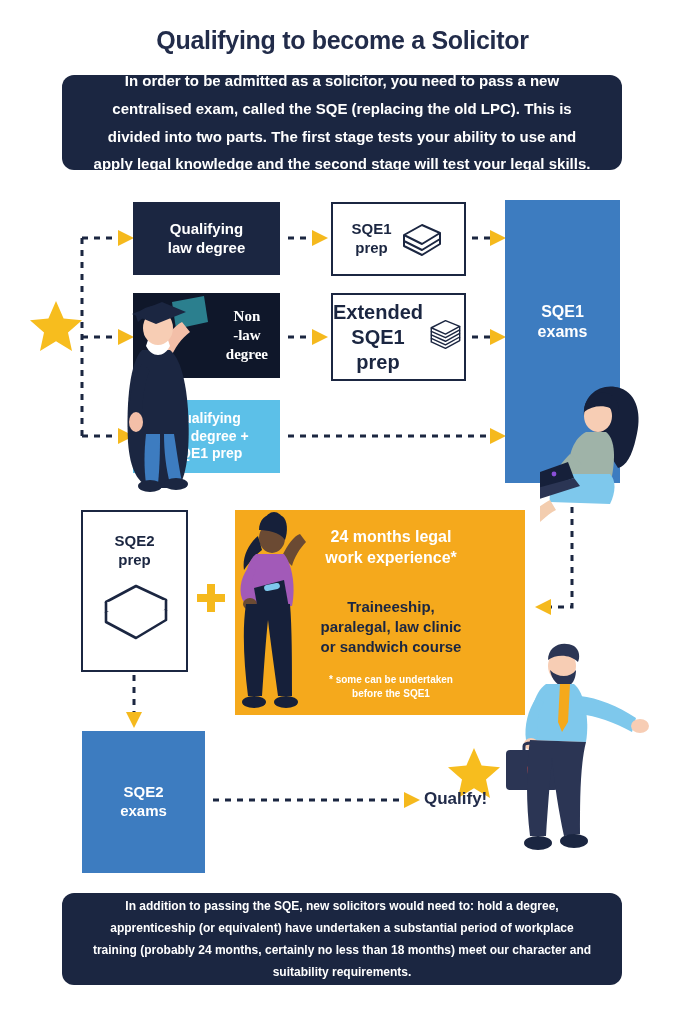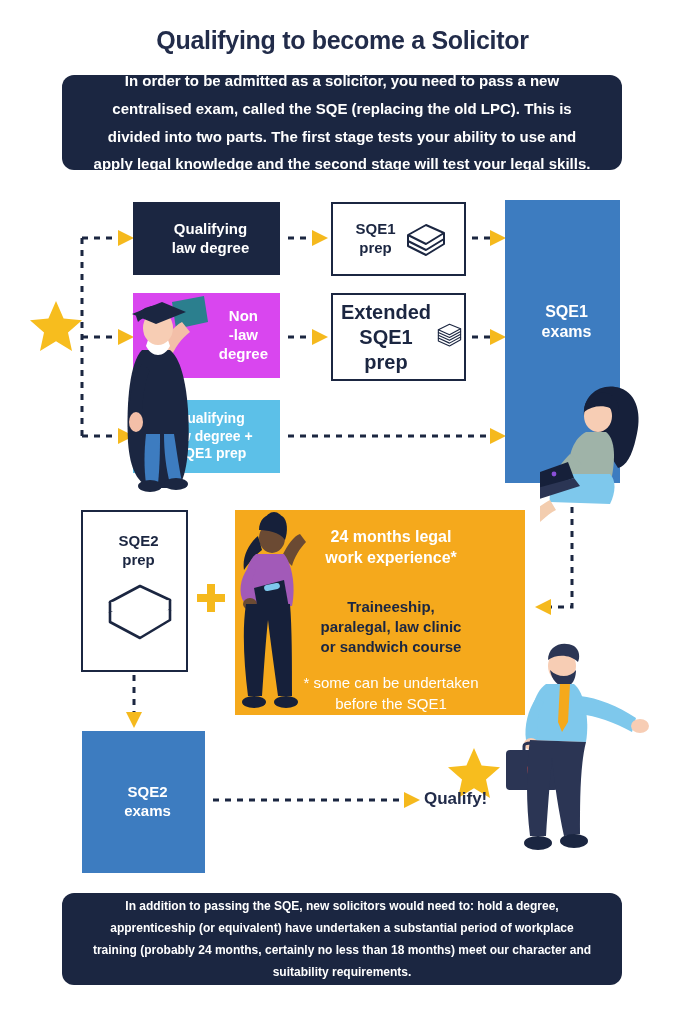--- a/index.html
+++ b/index.html
@@ -24,30 +24,30 @@
     display:flex;align-items:center;justify-content:center;
     text-align:center;font-size:15px;font-weight:bold;line-height:1.85;
     padding:10px 26px;
   }
   #intro-banner{left:62px;top:75px;width:560px;height:95px;}
   #footer-banner{left:62px;top:893px;width:560px;height:92px;font-size:12px;}
 
   
   .flowbox{
     display:flex;flex-direction:column;align-items:center;justify-content:center;
-    text-align:center;font-weight:bold;line-height:1.25;padding-left:8px;
+    text-align:center;font-weight:bold;line-height:1.25;
   }
   #box-qualifying-law-degree{
     left:133px;top:202px;width:147px;height:73px;
     background:#1b2641;color:#ffffff;font-size:15px;
   }
   #box-non-law-degree{
     left:133px;top:293px;width:147px;height:85px;
-    background:#d946ef;color:#ffffff;font-size:15px;
-    align-items:flex-end;padding-right:12px;
+    background:#0f172a;color:#ffffff;font-size:15px;
+    align-items:flex-end;padding-right:12px;font-family:Liberation Serif, serif;
   }
   #box-qualifying-plus-prep{
     left:133px;top:400px;width:147px;height:73px;
     background:#5cc0e8;color:#ffffff;font-size:14px;
   }
   #box-sqe1-prep{
     left:331px;top:202px;width:135px;height:74px;
     background:#ffffff;border:2px solid #1b2641;color:#1b2641;font-size:15px;
     flex-direction:row;gap:6px;
   }
@@ -71,21 +71,21 @@
     background:#3d7cc0;color:#ffffff;font-size:15px;
   }
   #box-work-experience{
     left:235px;top:510px;width:290px;height:205px;
     background:#f5a91c;color:#ffffff;
     align-items:flex-end;justify-content:flex-start;
     padding:17px 18px 0 0;
   }
   .we-line1{font-size:16px;font-weight:bold;line-height:1.3;text-align:center;width:232px;color:#ffffff;}
   .we-line2{font-size:15px;font-weight:bold;line-height:1.35;text-align:center;width:232px;color:#1b2641;margin-top:28px;}
-  .we-line3{font-size:15px;font-weight:normal;line-height:1.35;text-align:center;width:232px;color:#ffffff;margin-top:16px;}
+  .we-line3{font-size:10px;font-weight:bold;line-height:1.35;text-align:center;width:232px;color:#ffffff;margin-top:16px;}
 
   
   #qualify-label{
     left:424px;top:789px;font-size:17px;font-weight:bold;color:#222c4a;
   }
 
   
   #connectors{position:absolute;left:0;top:0;width:685px;height:1024px;pointer-events:none;}
 
   

